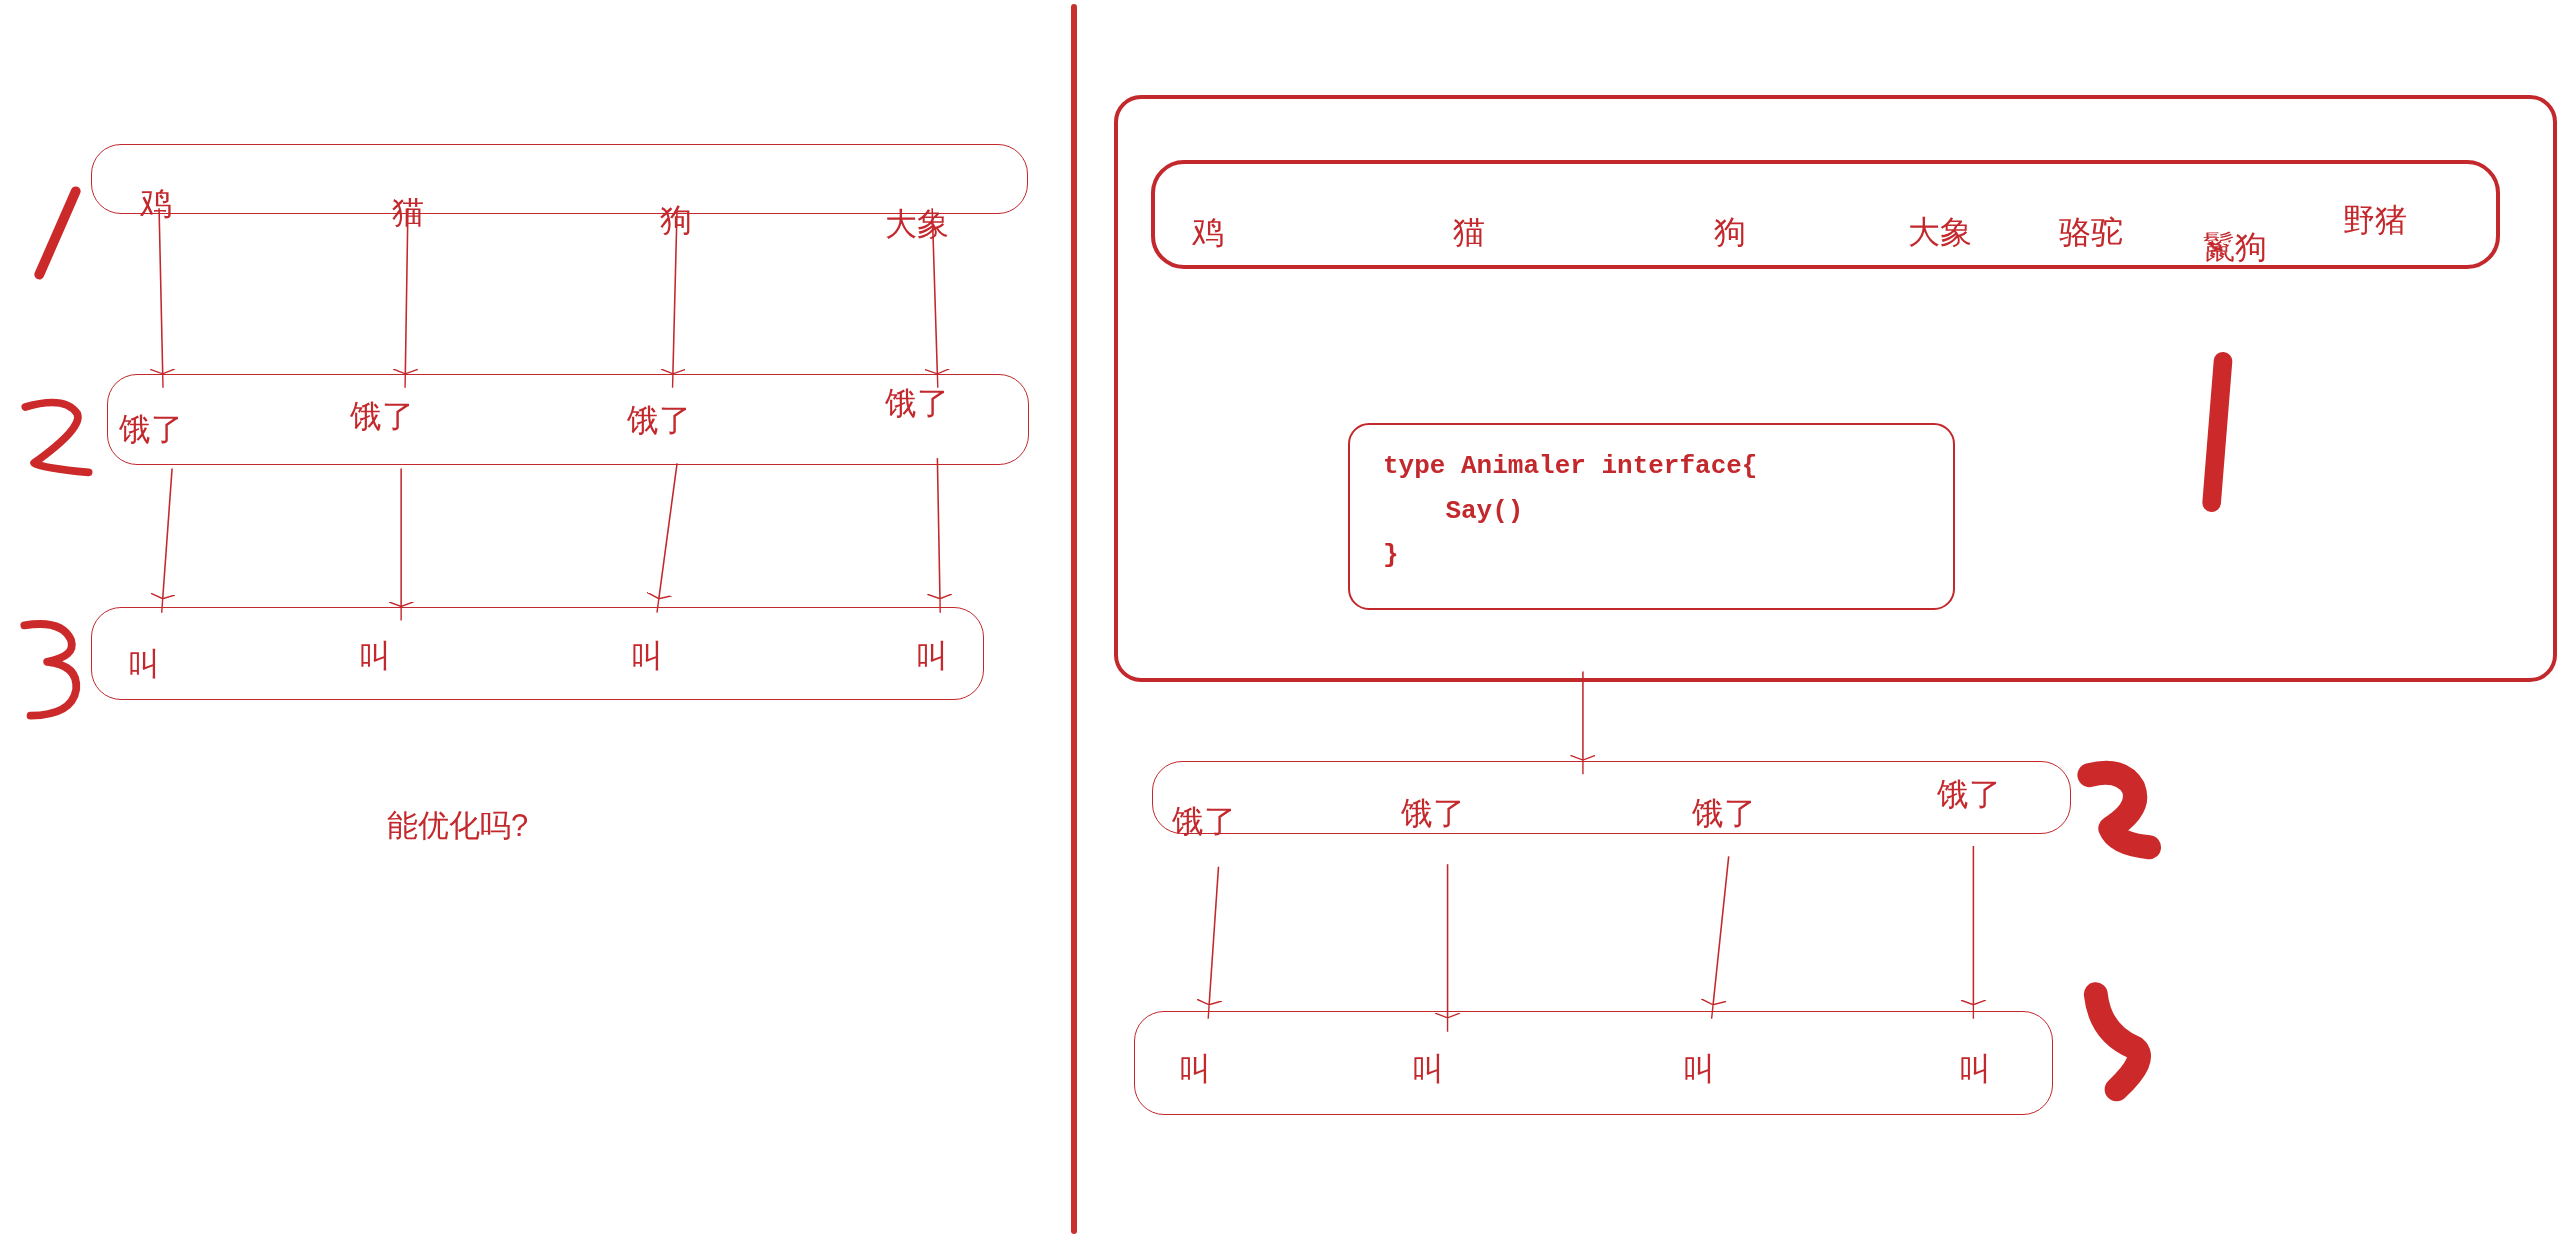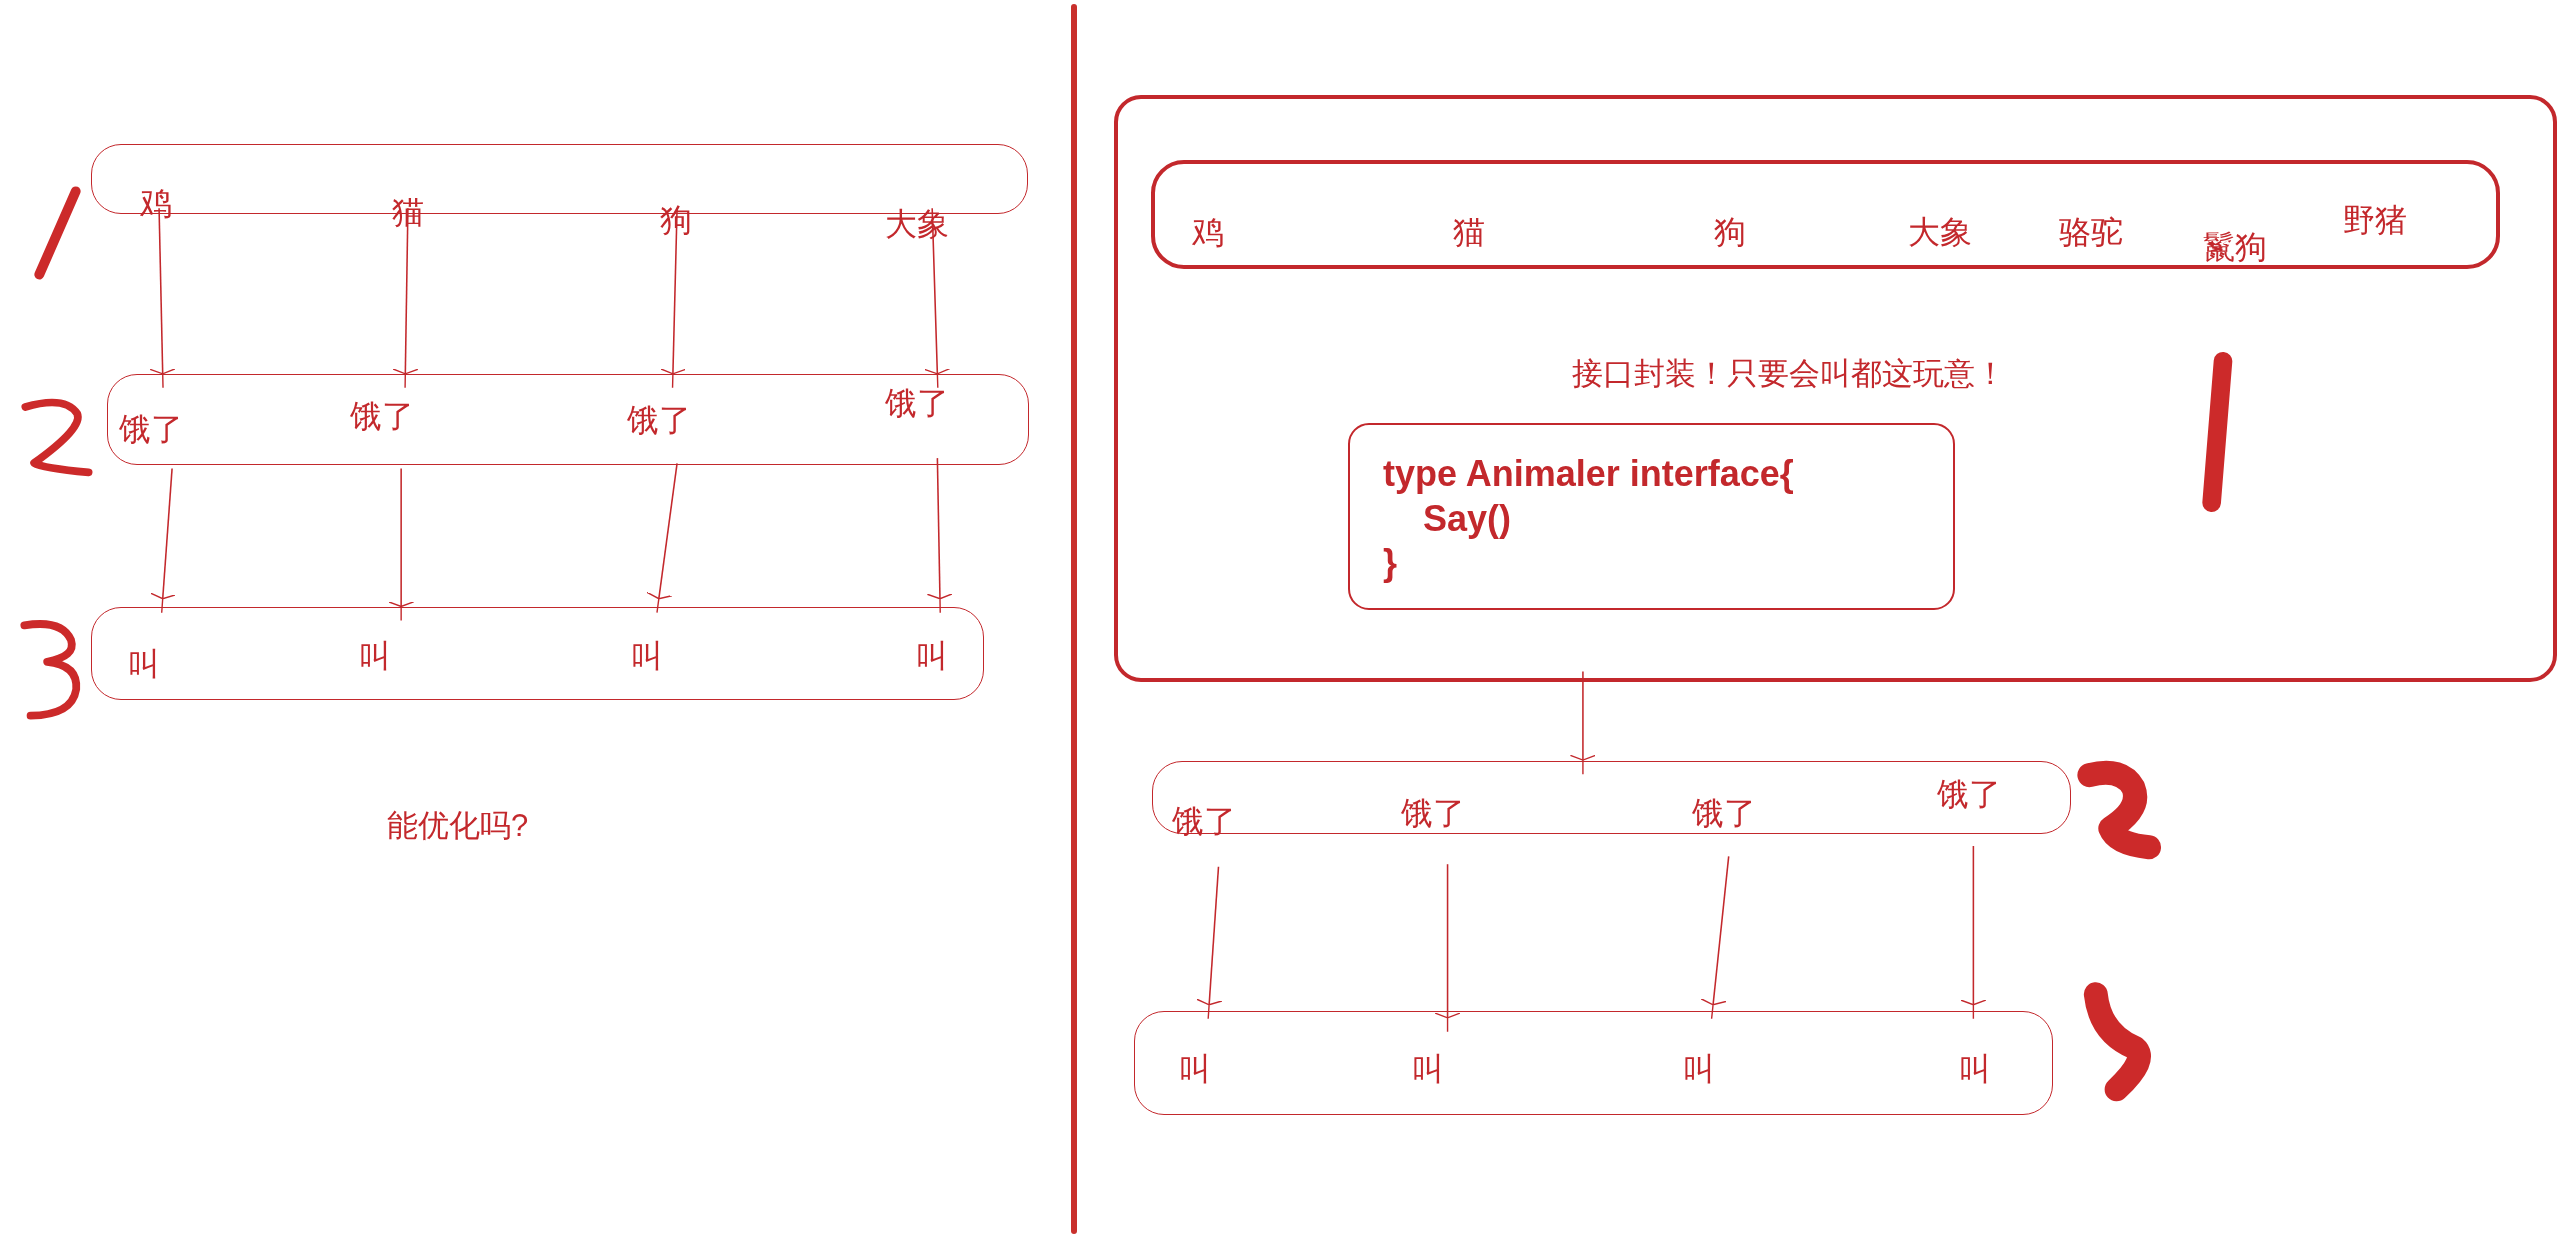--- a/index.html
+++ b/index.html
@@ -48,22 +48,22 @@
   }
   .code-box {
     position: absolute;
     border: 2.6px solid #C3282C;
     border-radius: 21px;
     background: transparent;
   }
   .code-text {
     position: absolute;
     color: #C3282C;
-    font-family: Liberation Sans, sans-serif;
-    font-size: 36px;
+    font-family: Liberation Mono, monospace;
+    font-size: 26px;
     font-weight: bold;
     line-height: 1.38;
     white-space: pre;
   }
   .divider {
     position: absolute;
     background: #C9302C;
     border-radius: 3.1px;
   }
   svg.arrows {
@@ -145,21 +145,20 @@
 
   <div class="box box-thick" style="left:1151px; top:160px; width:1349px; height:109px;"></div>
   <span class="lbl lbl-cn" style="left:1192px; top:216px;">鸡</span>
   <span class="lbl lbl-cn" style="left:1453px; top:216px;">猫</span>
   <span class="lbl lbl-cn" style="left:1714px; top:216px;">狗</span>
   <span class="lbl lbl-cn" style="left:1908px; top:216px;">大象</span>
   <span class="lbl lbl-cn" style="left:2059px; top:216px;">骆驼</span>
   <span class="lbl lbl-cn" style="left:2203px; top:216px;margin-top:15px;">鬣狗</span>
   <span class="lbl lbl-cn" style="left:2343px; top:204px;">野猪</span>
 
-  <span class="caption" style="left:1572px; top:358px;">接口封装！只要会叫都这玩意！</span>
 
   <div class="code-box" style="left:1348px; top:423px; width:607px; height:187px;"></div>
   <span class="code-text" style="left:1383px; top:449px;">type Animaler interface{</span>
   <span class="code-text" style="left:1383px; top:494px;">    Say()</span>
   <span class="code-text" style="left:1383px; top:538px;">}</span>
 
   <svg class="brush" style="left:2192px; top:349px; width:62px; height:167px;" viewBox="0 0 120 320">
     <path d="M60,22 L38,296" stroke="#CC2A2A" stroke-width="36" stroke-linecap="round" fill="none"></path>
   </svg>
 

